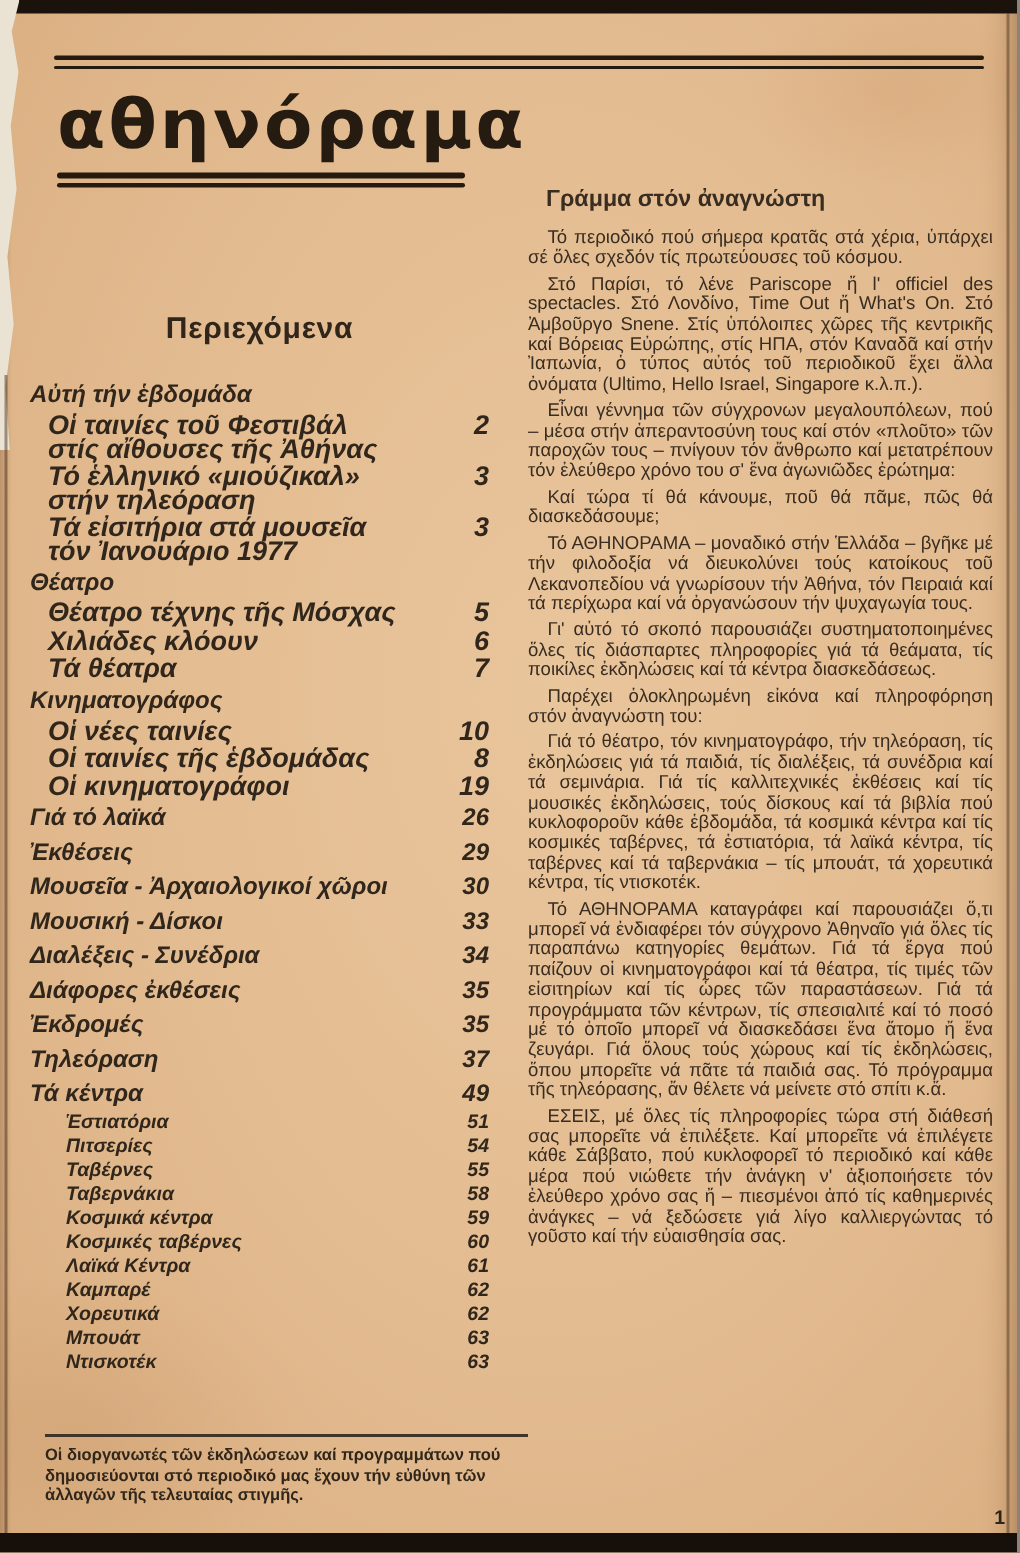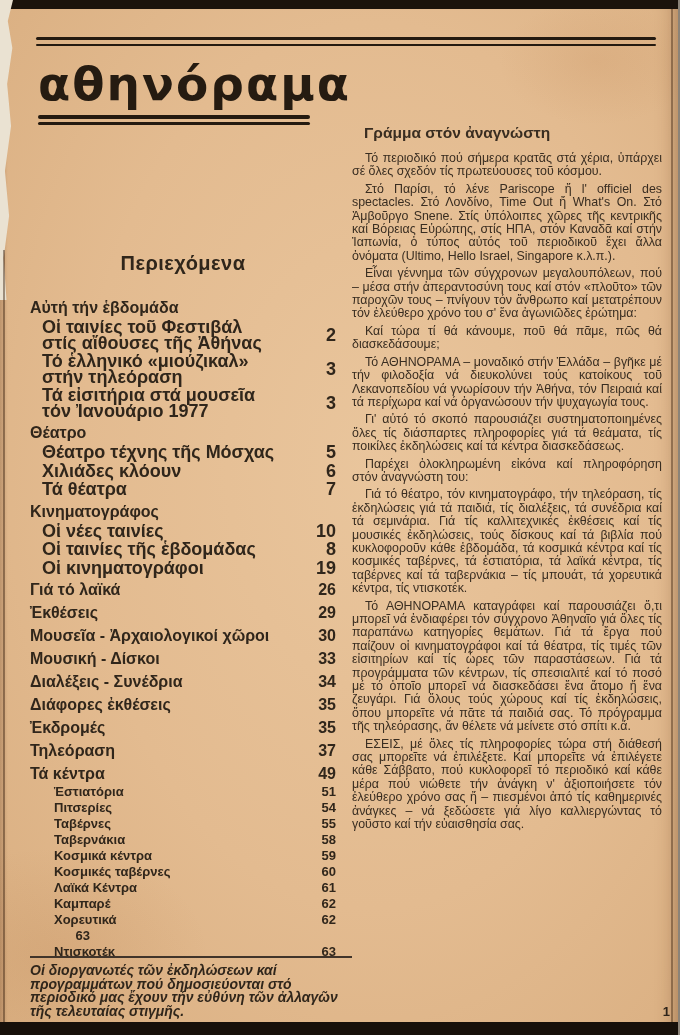--- a/index.html
+++ b/index.html
@@ -29,32 +29,32 @@
   .rule-top i { display:block; height:3px; background:#241a10; margin-bottom:4px; border-radius:2px; }
   .rule-top i:last-child { height:2px; }
 
   .masthead { position:absolute; left:38px; top:60px; }
   .logo { font-family:"DejaVu Sans",sans-serif; font-weight:800; font-size:47px; line-height:1;
           letter-spacing:2px; color:#251b11; transform:scaleY(.97); }
   .logo-underline { margin-top:8px; width:272px; }
   .logo-underline i { display:block; height:4px; background:#241a10; margin-bottom:3px; border-radius:2px; }
   .logo-underline i:last-child { height:3px; }
 
-  .left-col { position:absolute; left:30px; top:208px; width:306px; color:#30261b;margin-top:44px; }
+  .left-col { position:absolute; left:20px; top:208px; width:306px; color:#30261b; }
   .toc-title { font-size:20px; font-weight:bold; text-align:center; margin:0 0 24px 0; letter-spacing:.5px; }
-  .toc-entry { display:flex; align-items:center; font-weight:bold; }
+  .toc-entry { display:flex; align-items:flex-start; font-weight:bold;font-style:italic; }
   .toc-label { flex:1; white-space:pre-line; }
   .toc-page  { width:36px; text-align:right; }
   .lvl1 { font-size:16px;   line-height:18px;   margin-top:5px; }
   .lvl2 { font-size:18px;   line-height:15.5px; margin-top:3px; padding-left:12px; }
   .lvl3 { font-size:13px;   line-height:14px;   margin-top:2px; padding-left:24px; }
 
   .footnote { position:absolute; left:30px; top:956px; width:322px;
     border-top:2px solid #40342a; padding-top:6px;
-    font-size:14px; line-height:13.5px; font-weight:bold; color:#30261b;font-style:italic; }
+    font-size:11px; line-height:13.5px; font-weight:bold; color:#30261b; }
 
   .right-col { position:absolute; left:352px; top:124px; width:310px; color:#392d21; }
   .letter-title { font-size:15.5px; font-weight:bold; margin:0 0 10px 12px; }
   .letter-p { font-size:12.4px; line-height:13.4px; text-align:justify;
               text-indent:13px; margin:0 0 4px 0; }
 
   .page-num { position:absolute; right:8px; bottom:16px; font-size:13px; font-weight:bold; color:#2e241a; }
 </style>
 </head>
 <body>
@@ -198,20 +198,21 @@
         </div>
         <div class="toc-entry lvl3">
           <span class="toc-label">Καμπαρέ</span>
           <span class="toc-page">62</span>
         </div>
         <div class="toc-entry lvl3">
           <span class="toc-label">Χορευτικά</span>
           <span class="toc-page">62</span>
         </div>
         <div class="toc-entry lvl3">
+          <span class="toc-label">Μπουάτ</span>
           <span class="toc-page">63</span>
         </div>
         <div class="toc-entry lvl3">
           <span class="toc-label">Ντισκοτέκ</span>
           <span class="toc-page">63</span>
         </div>
       </div>
   </div>
 
   <div class="footnote">Οἱ διοργανωτές τῶν ἐκδηλώσεων καί προγραμμάτων πού δημοσιεύονται στό περιοδικό μας ἔχουν τήν εὐθύνη τῶν ἀλλαγῶν τῆς τελευταίας στιγμῆς.</div>

